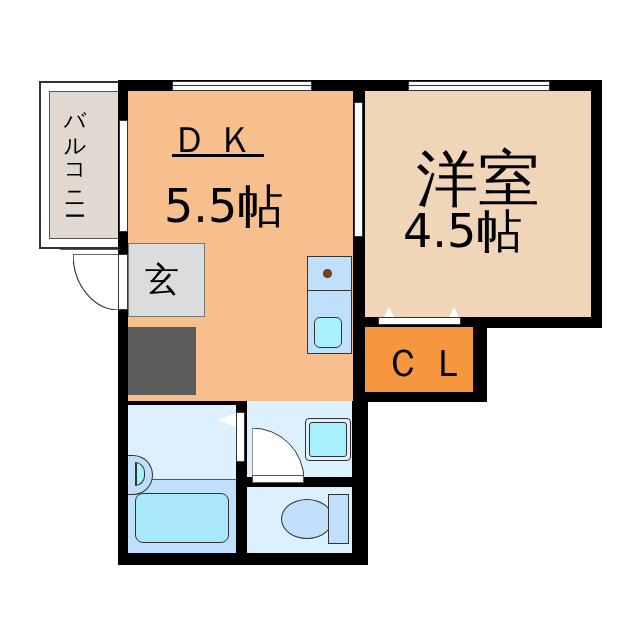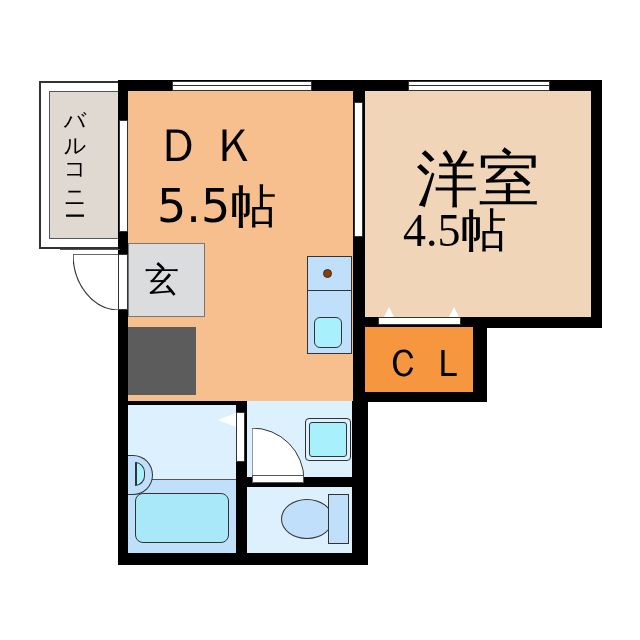--- a/index.html
+++ b/index.html
@@ -18,22 +18,22 @@
 
 <div class="abs wall" style="left:118px;top:80px;width:248px;height:330px;"></div>
 
 <div class="abs wall" style="left:355px;top:80px;width:247px;height:248px;"></div>
 
 <div class="abs wall" style="left:355px;top:318px;width:132px;height:84px;"></div>
 
 <div class="abs wall" style="left:118px;top:395px;width:250px;height:170px;"></div>
 
 <div class="abs" style="left:128px;top:91px;width:225px;height:310px;background:#f7bf8e;"></div>
-<div class="label" style="left:156px;top:122px;font-size:46px;letter-spacing:10px;">ＤＫ</div>
-<div class="label" style="left:157px;top:183px;font-size:46px;">5.5帖</div>
+<div class="label" style="left:172px;top:122px;font-size:36px;letter-spacing:10px;text-decoration:underline;">ＤＫ</div>
+<div class="label" style="left:164px;top:183px;font-size:46px;">5.5帖</div>
 
 <div class="abs win" style="left:172px;top:81px;width:140px;height:10px;"></div>
 <div class="abs" style="left:172px;top:85px;width:140px;height:1px;background:#333;"></div>
 
 <div class="abs win" style="left:119px;top:120px;width:9px;height:112px;"></div>
 
 <div class="abs win" style="left:354px;top:102px;width:9px;height:135px;"></div>
 
 <div class="abs" style="left:128px;top:243px;width:77px;height:74px;background:#dadcdd;border:1px solid #777;"></div>
 <div class="label" style="left:145px;top:262px;font-size:34px;">玄</div>
@@ -49,21 +49,21 @@
 
 <div class="abs" style="left:128px;top:327px;width:68px;height:68px;background:#5c5c5c;"></div>
 
 <div class="abs" style="left:307px;top:256px;width:45px;height:98px;background:#bfdffa;border:1px solid #333;"></div>
 <div class="abs" style="left:307px;top:290px;width:45px;height:1px;background:#333;"></div>
 <div class="abs" style="left:323px;top:269px;width:9px;height:9px;border-radius:50%;background:#8a3e08;border:1px solid #333;"></div>
 <div class="abs" style="left:314px;top:317px;width:28px;height:31px;border-radius:6px;background:#a8f0fc;border:1px solid #333;"></div>
 
 <div class="abs" style="left:365px;top:91px;width:226px;height:226px;background:#f0d5b8;"></div>
 <div class="label" style="left:416px;top:148px;font-size:62px;">洋室</div>
-<div class="label" style="left:403px;top:208px;font-size:46px;font-family:Liberation Serif, serif;">4.5帖</div>
+<div class="label" style="left:403px;top:208px;font-size:46px;">4.5帖</div>
 
 <div class="abs win" style="left:408px;top:81px;width:142px;height:10px;"></div>
 <div class="abs" style="left:408px;top:85px;width:142px;height:1px;background:#333;"></div>
 
 <div class="abs" style="left:378px;top:317px;width:83px;height:8px;background:#fff;border:1px solid #333;"></div>
 <div class="abs" style="left:384px;top:307px;width:0;height:0;border-left:5px solid transparent;border-right:5px solid transparent;border-bottom:10px solid #fff;"></div>
 <div class="abs" style="left:449px;top:307px;width:0;height:0;border-left:5px solid transparent;border-right:5px solid transparent;border-bottom:10px solid #fff;"></div>
 
 <div class="abs" style="left:365px;top:327px;width:108px;height:65px;background:#f6963f;"></div>
 <div class="label" style="left:384px;top:344px;font-size:38px;letter-spacing:8px;">ＣＬ</div>

